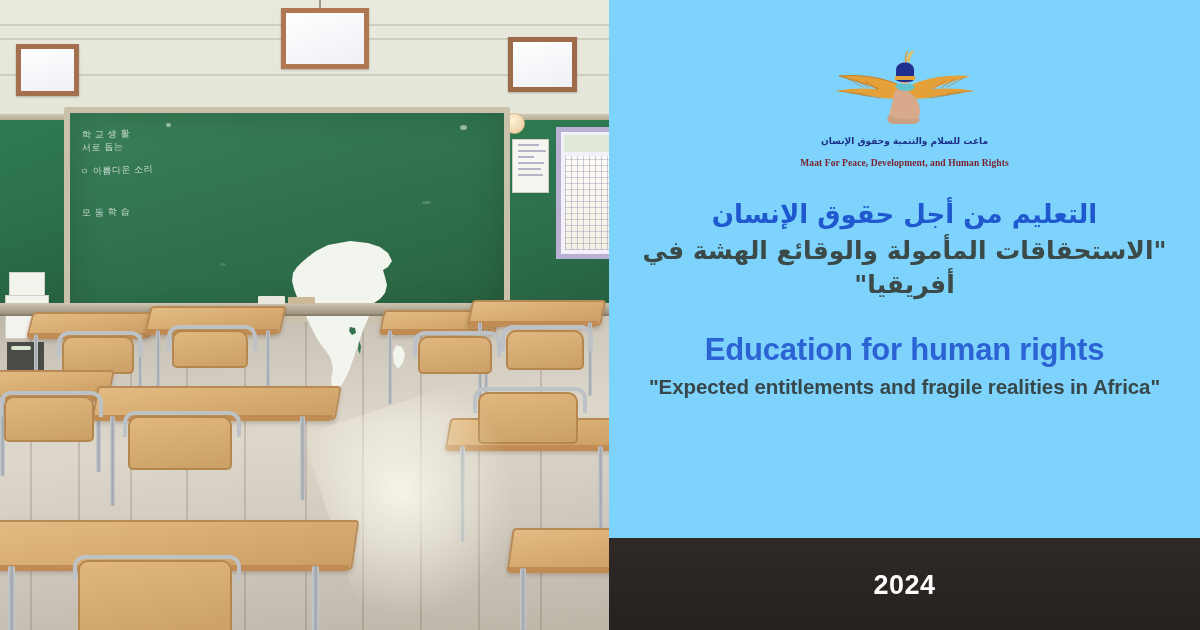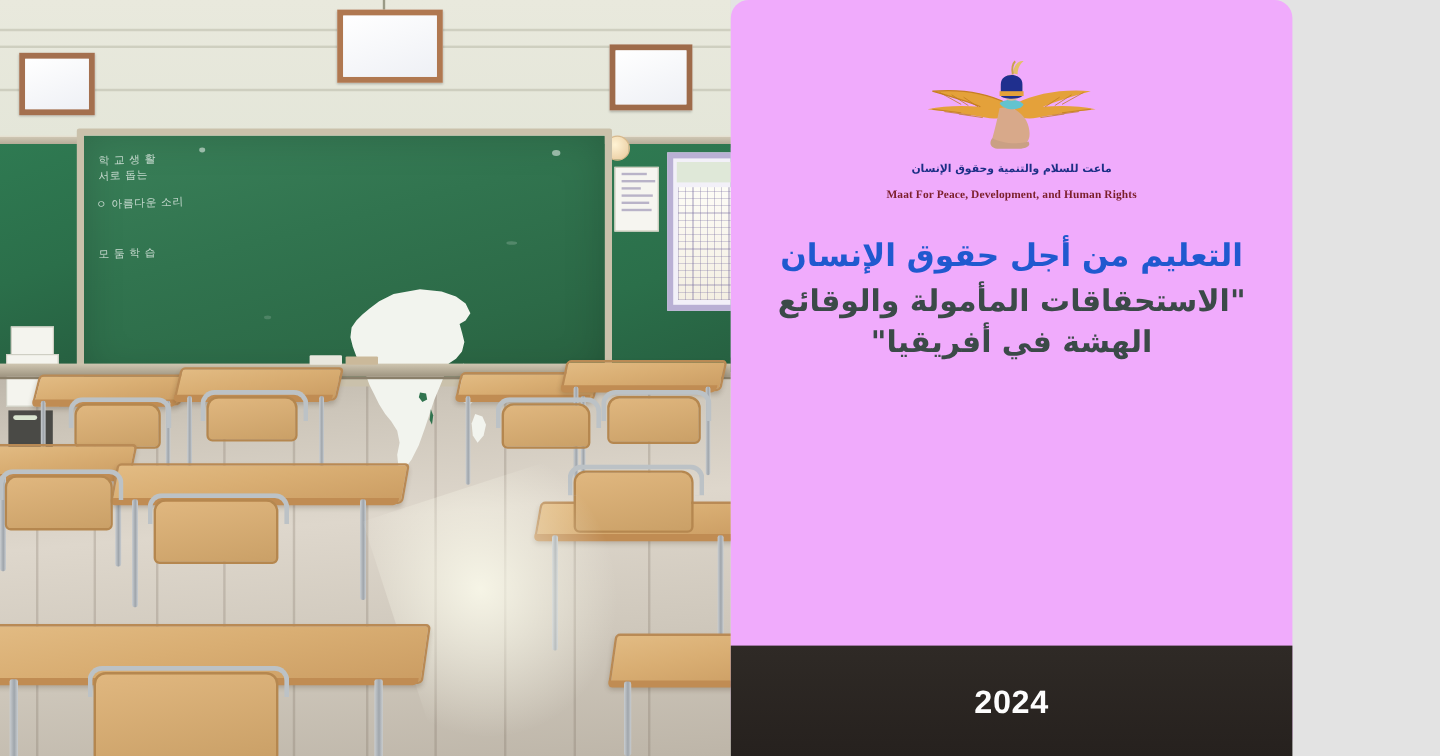--- a/index.html
+++ b/index.html
@@ -95,21 +95,21 @@
     background:linear-gradient(170deg,#e0b77f,#caa067);
     border:2px solid #b5874f;border-radius:10px 10px 5px 5px;}
   .chair .rail{position:absolute;left:-5px;top:-5px;width:calc(100% + 10px);height:22px;
     border:4px solid #bcc2c6;border-bottom:none;border-radius:12px 12px 0 0;}
   
   .sun{position:absolute;left:330px;top:400px;width:190px;height:210px;
     background:radial-gradient(ellipse at 40% 40%,rgba(255,255,240,.78),rgba(255,255,240,0) 70%);
     transform:rotate(-18deg);}
 
   
-  .panel{position:relative;width:468px;height:630px;background:#f0abfc;border-radius:15px;}
+  .panel{position:relative;width:591px;height:630px;background:#7dd3fc;}
 
   .logo-wrap{position:absolute;left:0;right:0;top:48px;text-align:center;}
   .logo-svg{display:block;margin:0 auto;}
   .logo-ar{margin-top:2px;font-size:9px;font-weight:bold;color:#1c2f86;
     font-family:"DejaVu Sans",sans-serif;direction:rtl;letter-spacing:0;}
   .logo-en{margin-top:12px;font-size:9.5px;font-weight:bold;color:#7b1f2b;
     font-family:"Liberation Serif","DejaVu Serif",serif;letter-spacing:.1px;}
 
   .titles{position:absolute;left:0;right:0;top:198px;text-align:center;padding:0 12px;}
   .ar-1{font-family:"DejaVu Sans",sans-serif;direction:rtl;font-weight:bold;
@@ -363,19 +363,23 @@
       </svg>
       <div class="logo-ar">ماعت للسلام والتنمية وحقوق الإنسان</div>
       <div class="logo-en">Maat For Peace, Development, and Human Rights</div>
     </div>
 
     <div class="titles">
       <div class="ar-1">التعليم من أجل حقوق الإنسان</div>
       <div class="ar-2">"الاستحقاقات المأمولة والوقائع الهشة في أفريقيا"</div>
     </div>
 
+    <div class="en-block">
+      <div class="en-1">Education for human rights</div>
+      <div class="en-2">"Expected entitlements and fragile realities in Africa"</div>
+    </div>
 
     <div class="datebar">
       <div class="date-2">2024</div>
     </div>
 
   </div>
 </div>
 
 </body></html>

